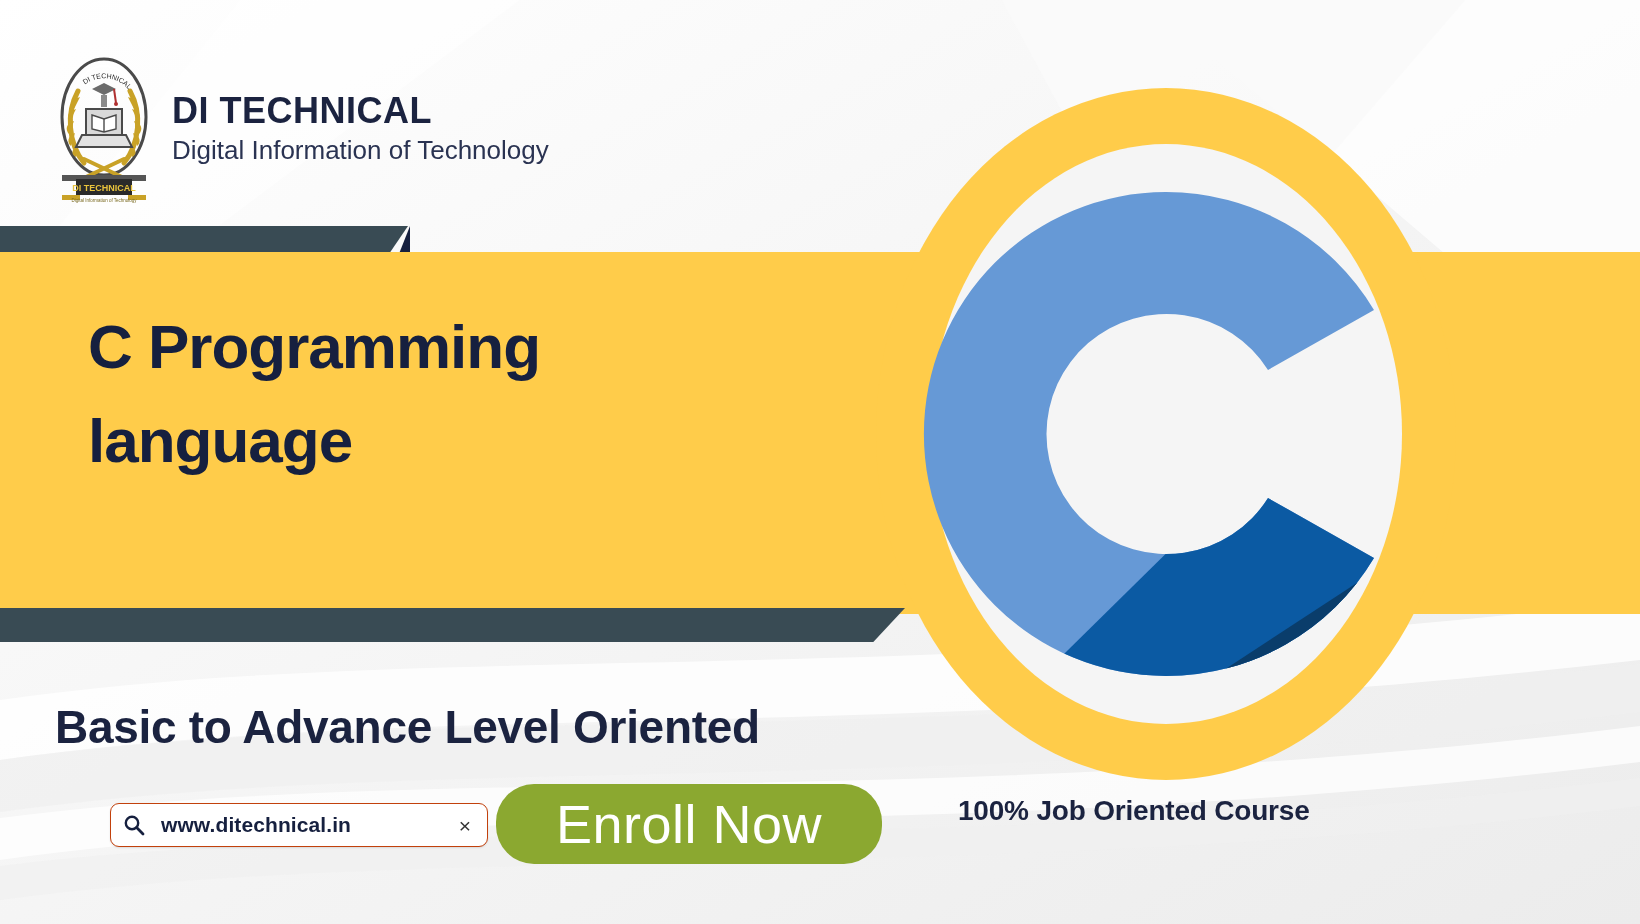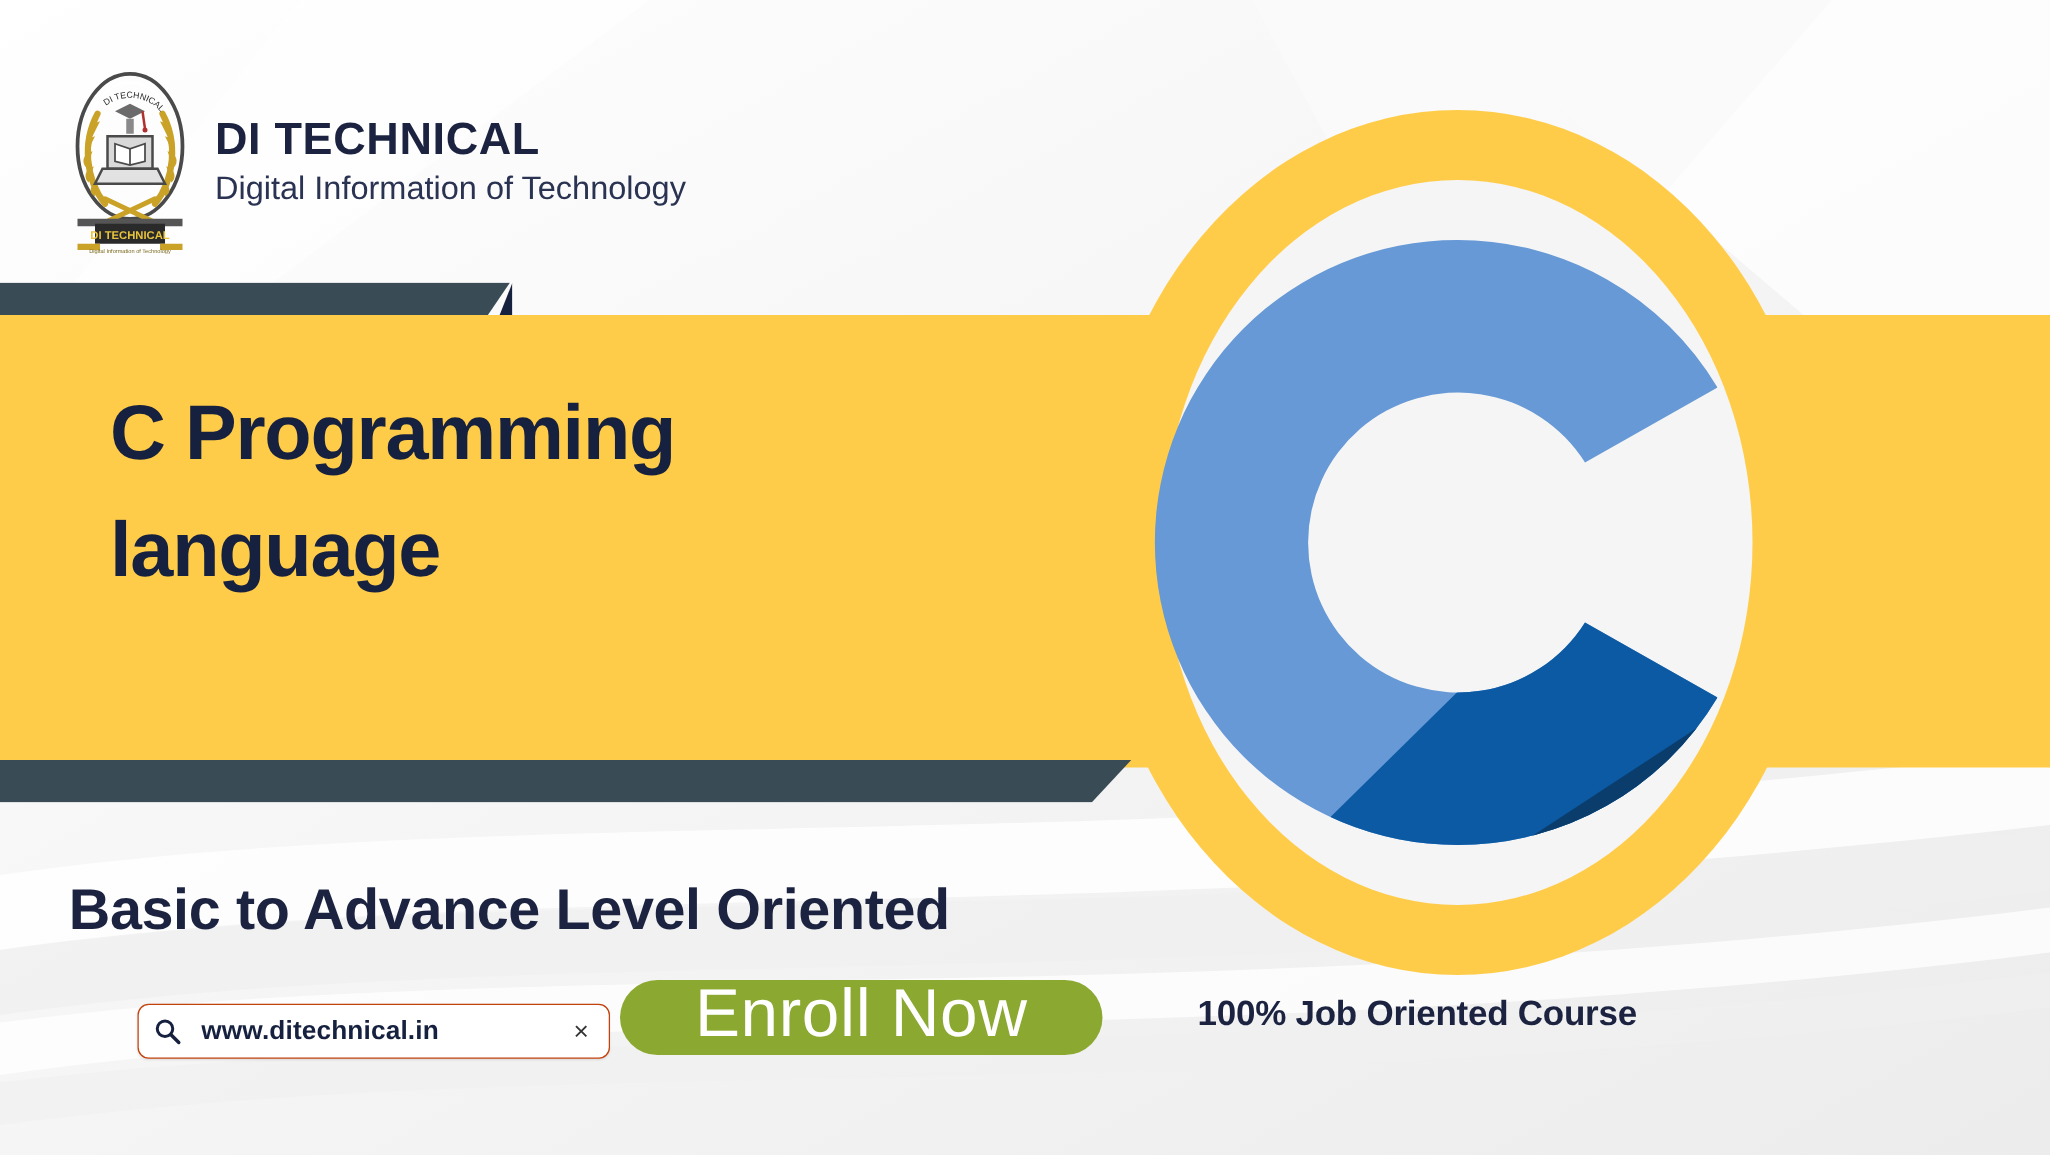--- a/index.html
+++ b/index.html
@@ -115,24 +115,24 @@
     white-space:nowrap; overflow:hidden;
   }
   #search-clear {
     flex:0 0 auto; width:20px; height:20px;
     display:flex; align-items:center; justify-content:center;
     font-size:21px; color:#333; line-height:1;
   }
 
   #enroll-button {
     position:absolute; left:496px; top:784px;
-    width:386px; height:60px;
+    width:386px; height:80px;
     background:#8ba830;
     border-radius:38px;
-    display:flex; justify-content:center;
+    display:flex; align-items:center; justify-content:center;
     z-index:30;
   }
   #enroll-label {
     color:#ffffff; font-size:54px; font-weight:normal;
     letter-spacing:0.5px; line-height:1;
   }
 
   #job-text {
     position:absolute; left:958px; top:795px;
     font-size:28px; color:#1b2340; font-weight:bold;

